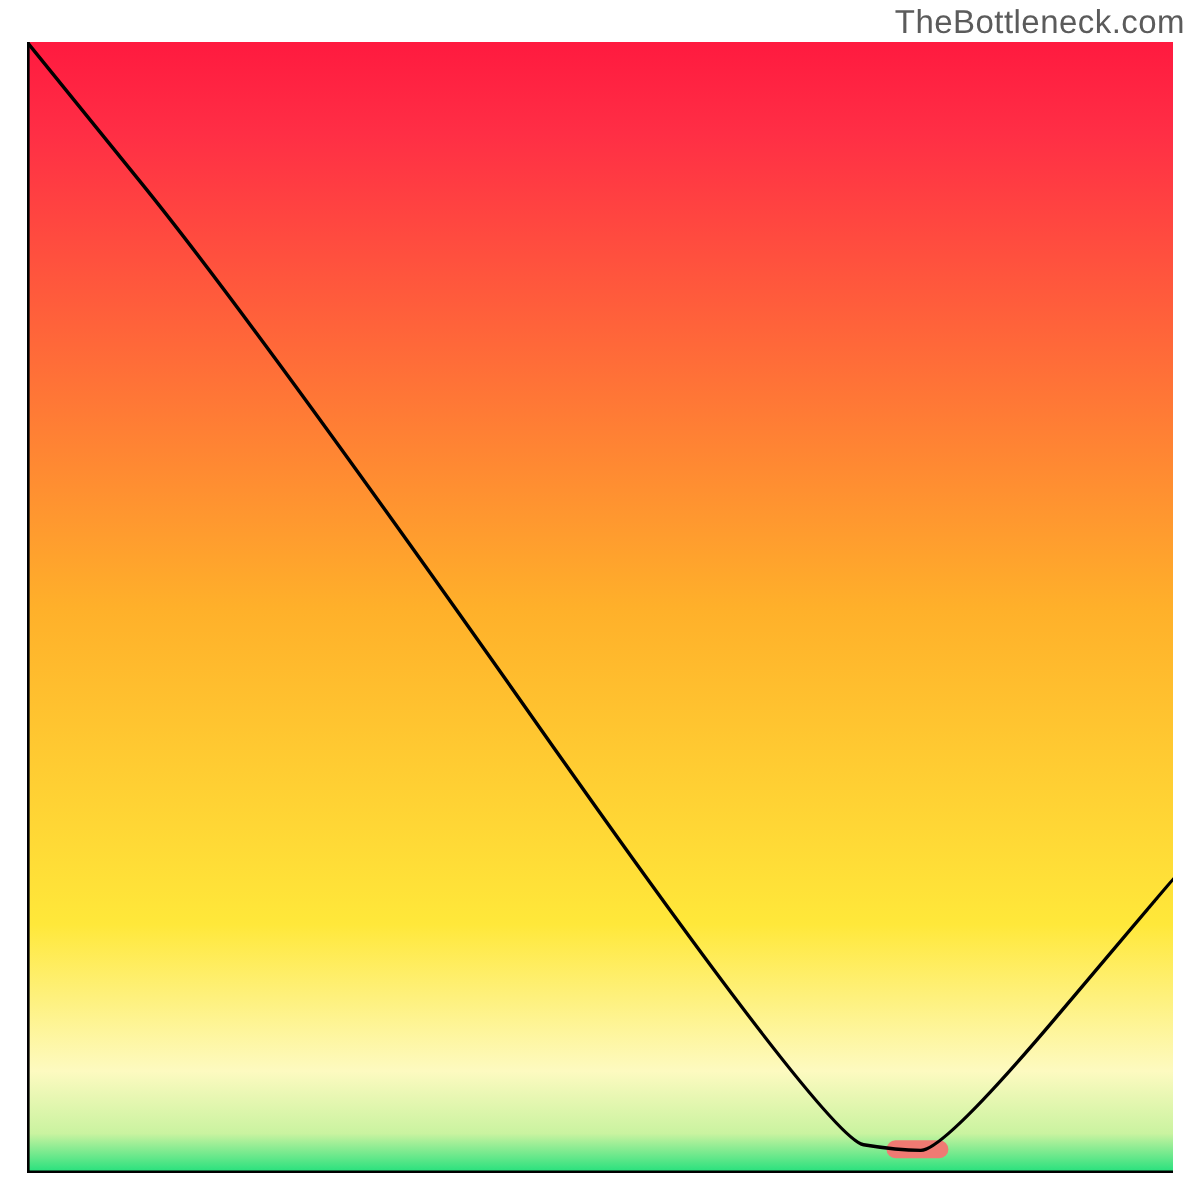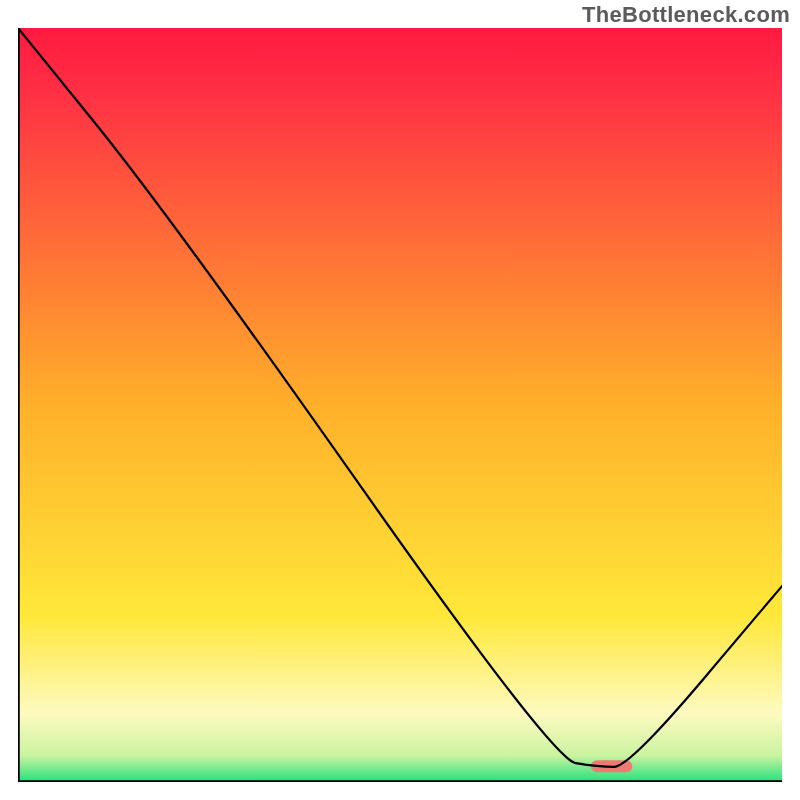--- a/index.html
+++ b/index.html
@@ -9,21 +9,21 @@
     height: 800px;
     background: #ffffff;
     font-family: Arial, Helvetica, sans-serif;
     overflow: hidden;
   }
   .watermark {
     position: absolute;
     top: 2px;
     right: 10px;
     font-size: 22px;
-    font-weight: bold;
+    font-weight: normal;
     color: #5b5b5b;
     letter-spacing: 0.3px;
   }
   .plot {
     position: absolute;
     left: 18px;
     top: 28px;
     width: 764px;
     height: 754px;
   }

